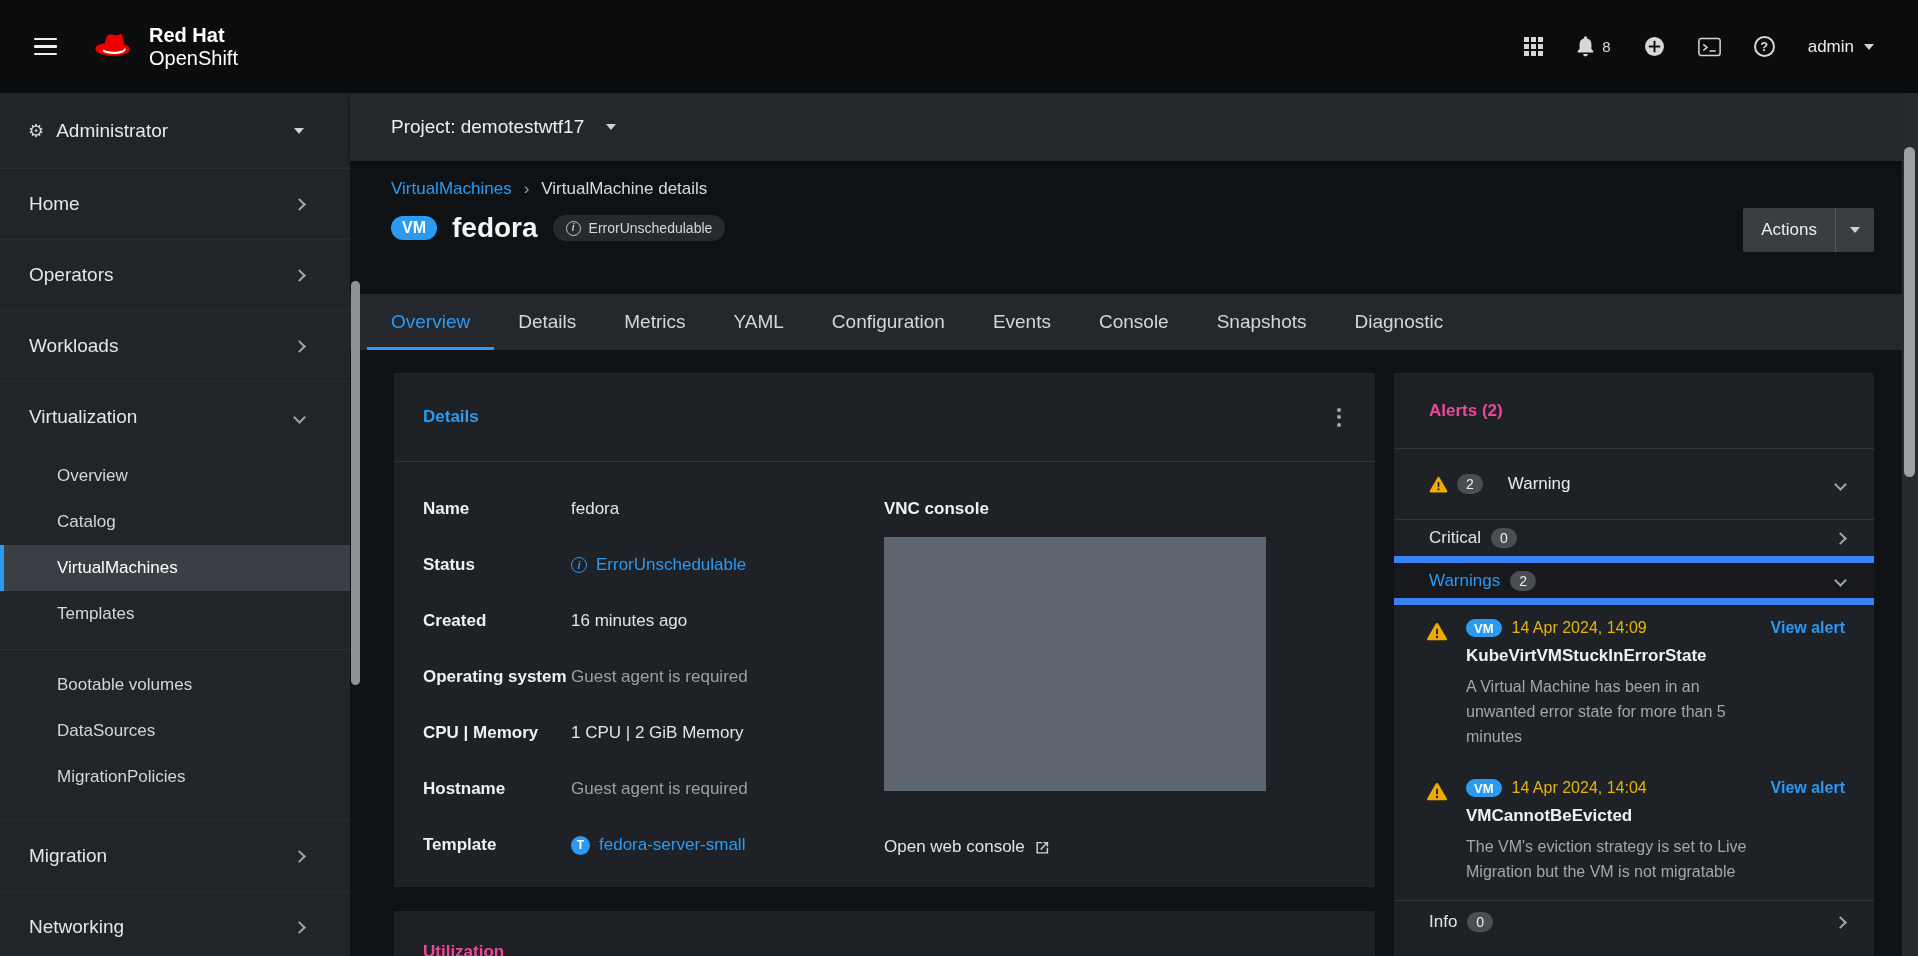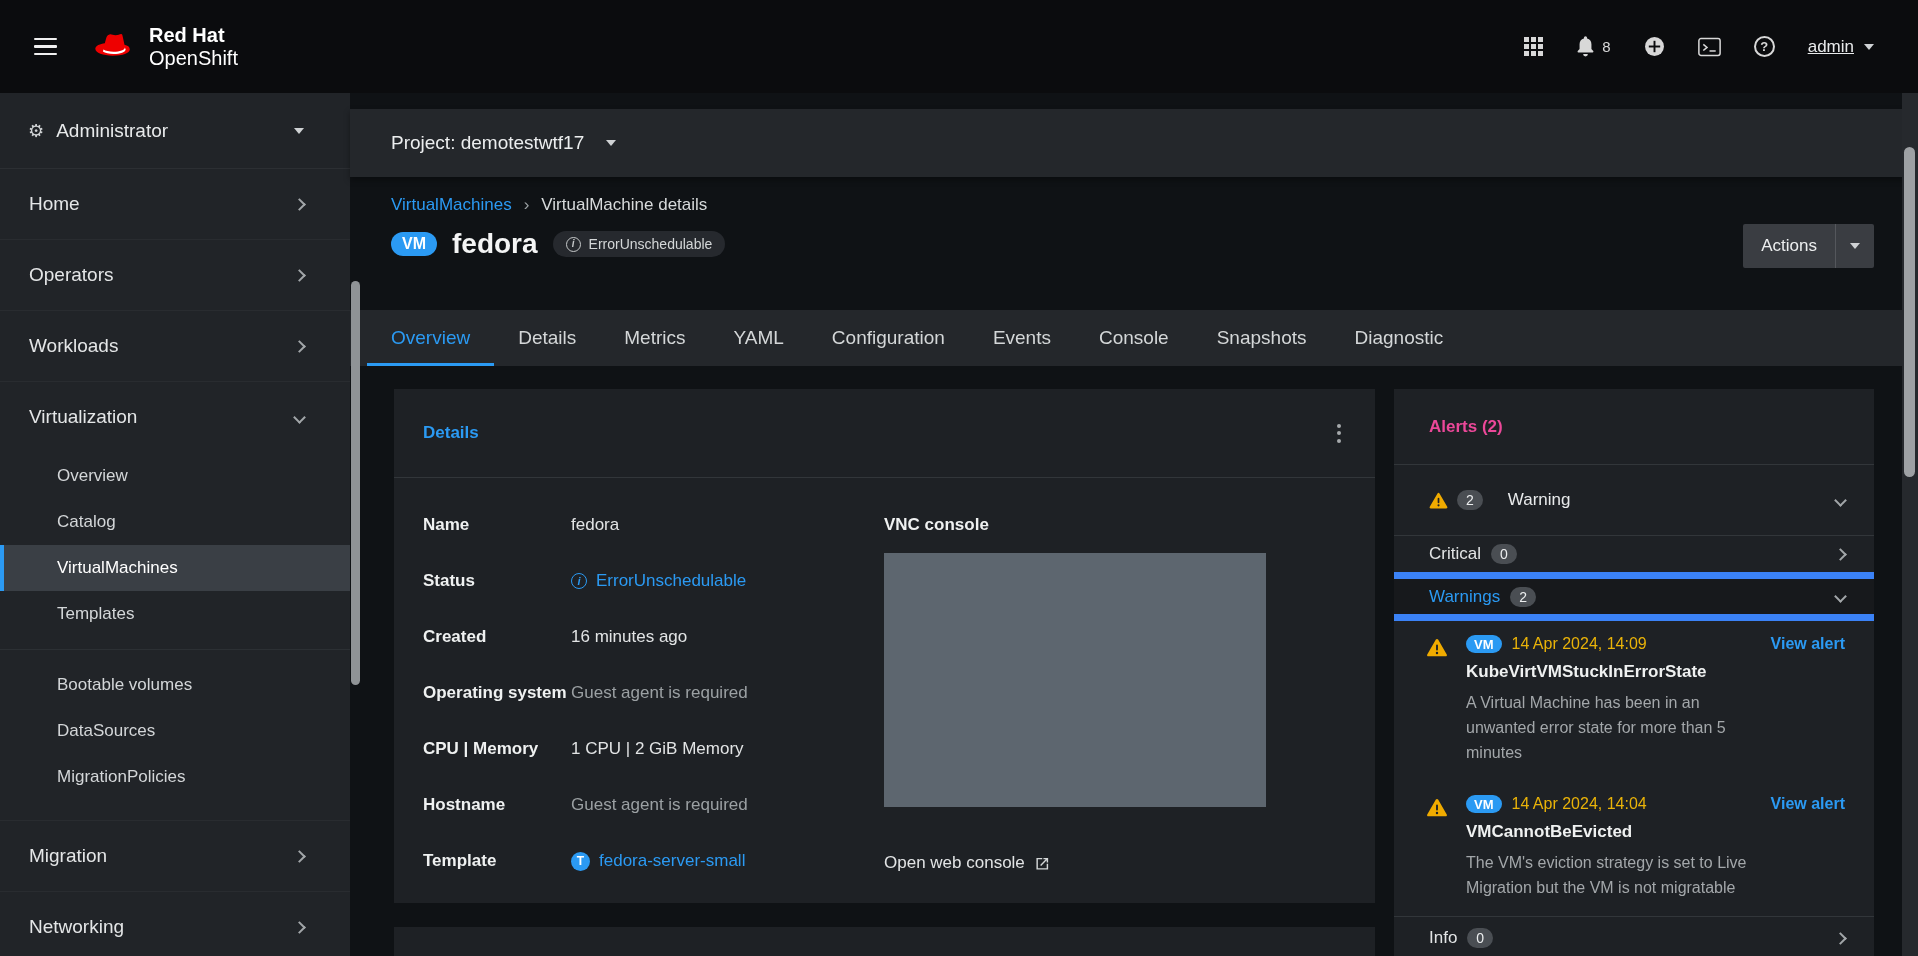--- a/index.html
+++ b/index.html
@@ -16,21 +16,21 @@
   .hamburger span { width:23px; height:2.5px; background:#f0f0f0; border-radius:1px; }
   .brand { display:flex; align-items:center; gap:12px; }
   .brand-text { color:#fff; font-size:20px; line-height:23px; }
   .brand-text .b1 { font-weight:700; }
   .mh-right { display:flex; align-items:center; gap:33px; }
   .icon-btn { background:none; border:none; display:flex; align-items:center; gap:7px; cursor:pointer; color:#d8d8d8; }
   .count { font-size:15px; color:#d8d8d8; }
   .qmark { width:21px; height:21px; border:2px solid #d8d8d8; border-radius:50%; display:flex;
            align-items:center; justify-content:center; font-size:13px; font-weight:700; color:#d8d8d8; }
   .user-menu { background:none; border:none; display:flex; align-items:center; gap:10px;
-               color:#e8eaeb; font-size:17px; cursor:pointer;text-decoration:underline; }
+               color:#e8eaeb; font-size:17px; cursor:pointer; }
   .caret { width:0; height:0; border-left:5px solid transparent; border-right:5px solid transparent;
            border-top:6px solid #cfd2d4; display:inline-block; }
 
   
   .layout { flex:1; min-height:0; display:flex; position:relative; }
 
   
   .sidebar { width:350px; flex:none; background:#212428; position:relative; }
   .perspective { height:76px; display:flex; align-items:center; gap:12px; padding:0 46px 0 28px;
                  border-bottom:1px solid #2c2f33; color:#e8eaeb; font-size:19px; cursor:pointer; }
@@ -48,21 +48,21 @@
   .sub-item { height:46px; display:flex; align-items:center; padding:0 28px 0 57px;
               color:#d3d6d8; font-size:17px; cursor:pointer; }
   .sub-item.active { background:#3a3f45; color:#fff; border-left:4px solid #2b9af3; padding-left:53px; }
   .subnav-sep { height:1px; background:#2c3034; margin:12px 0; }
   .side-thumb { position:absolute; left:351px; top:188px; width:9px; height:404px;
                 background:#8f9396; border-radius:5px; z-index:6; }
 
   
   .main { flex:1; min-width:0; display:flex; flex-direction:column; background:#0f1215; }
   .project-bar { height:68px; flex:none; background:#24272b; display:flex; align-items:center;
-                 padding:0 41px; box-shadow:0 3px 6px rgba(0,0,0,.35); position:relative; z-index:3;margin-top:16px; }
+                 padding:0 41px; box-shadow:0 3px 6px rgba(0,0,0,.35); position:relative; z-index:3; }
   .project-toggle { background:none; border:none; display:flex; align-items:center; gap:22px;
                     color:#eceeef; font-size:19px; cursor:pointer; }
 
   .page-head { height:133px; flex:none; padding:18px 44px 0 41px; position:relative; }
   .breadcrumb { display:flex; align-items:center; gap:12px; font-size:17px; }
   .crumb-link { color:#2b9af3; cursor:pointer; }
   .crumb-sep::before { content:"›"; color:#9ba0a3; font-size:17px; }
   .crumb-current { color:#d7dadb; }
   .title-row { margin-top:13px; display:flex; align-items:center; gap:15px; }
   .vm-badge { background:#2b9af3; color:#fff; font-weight:700; font-size:16px;

